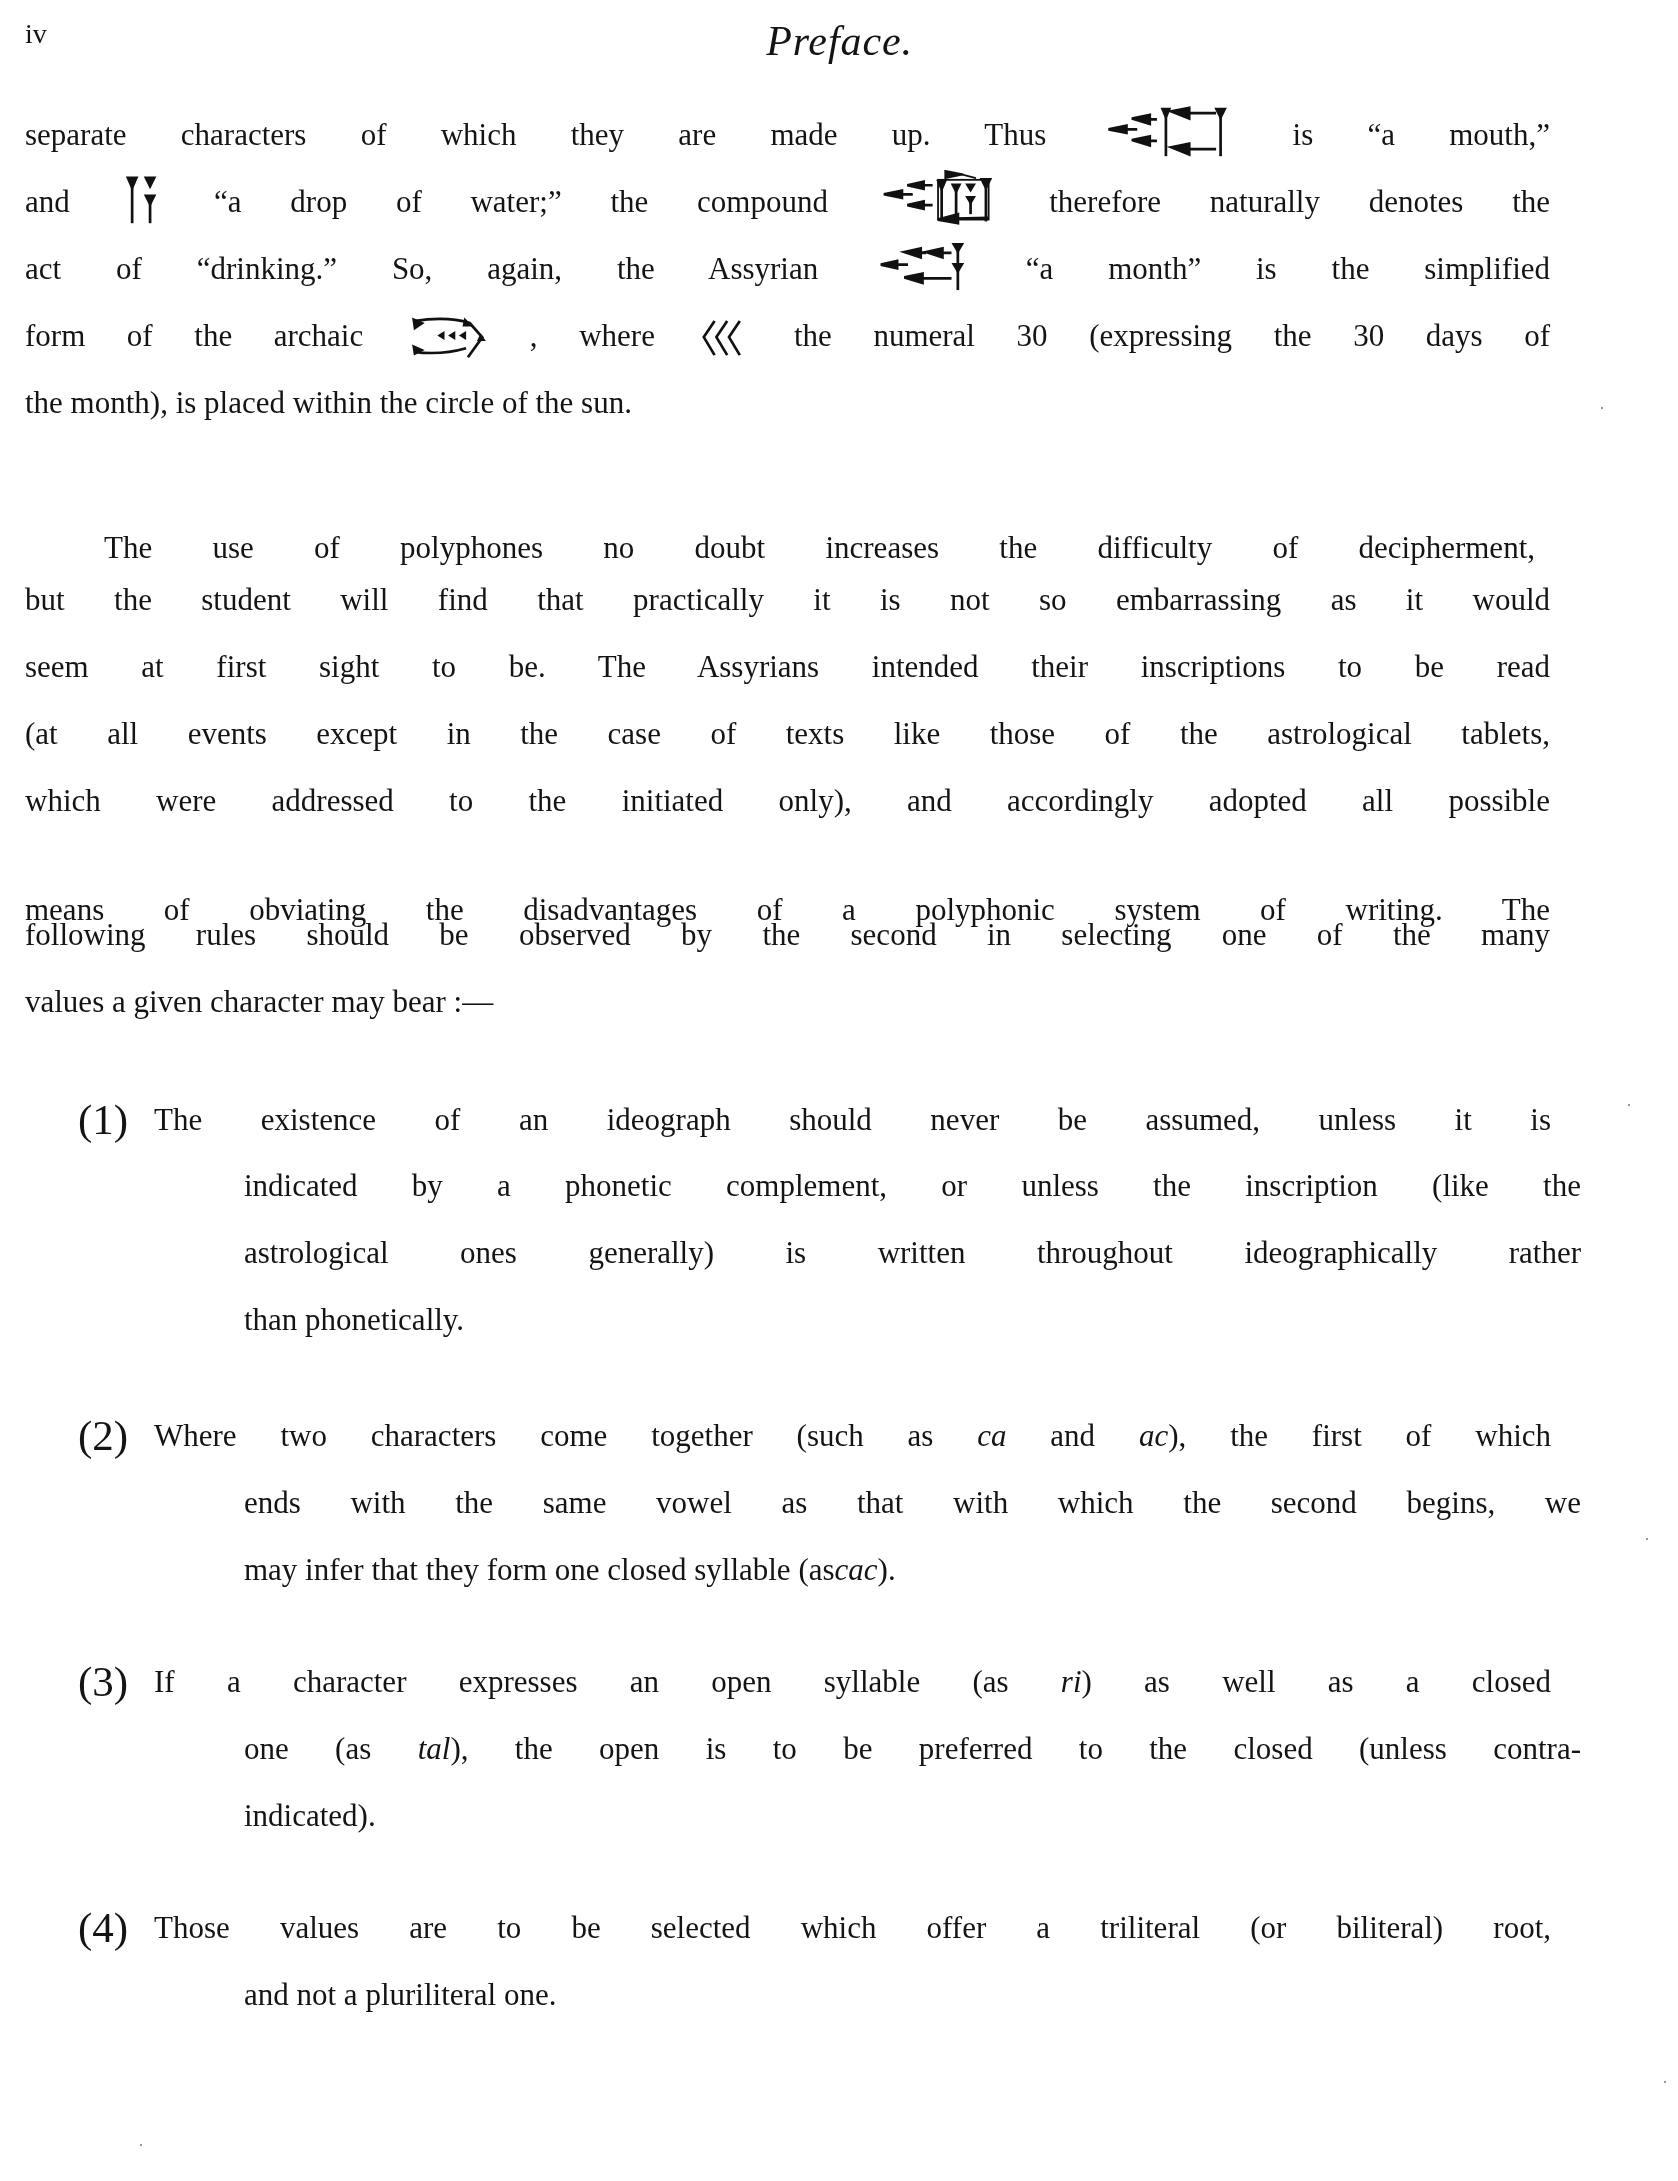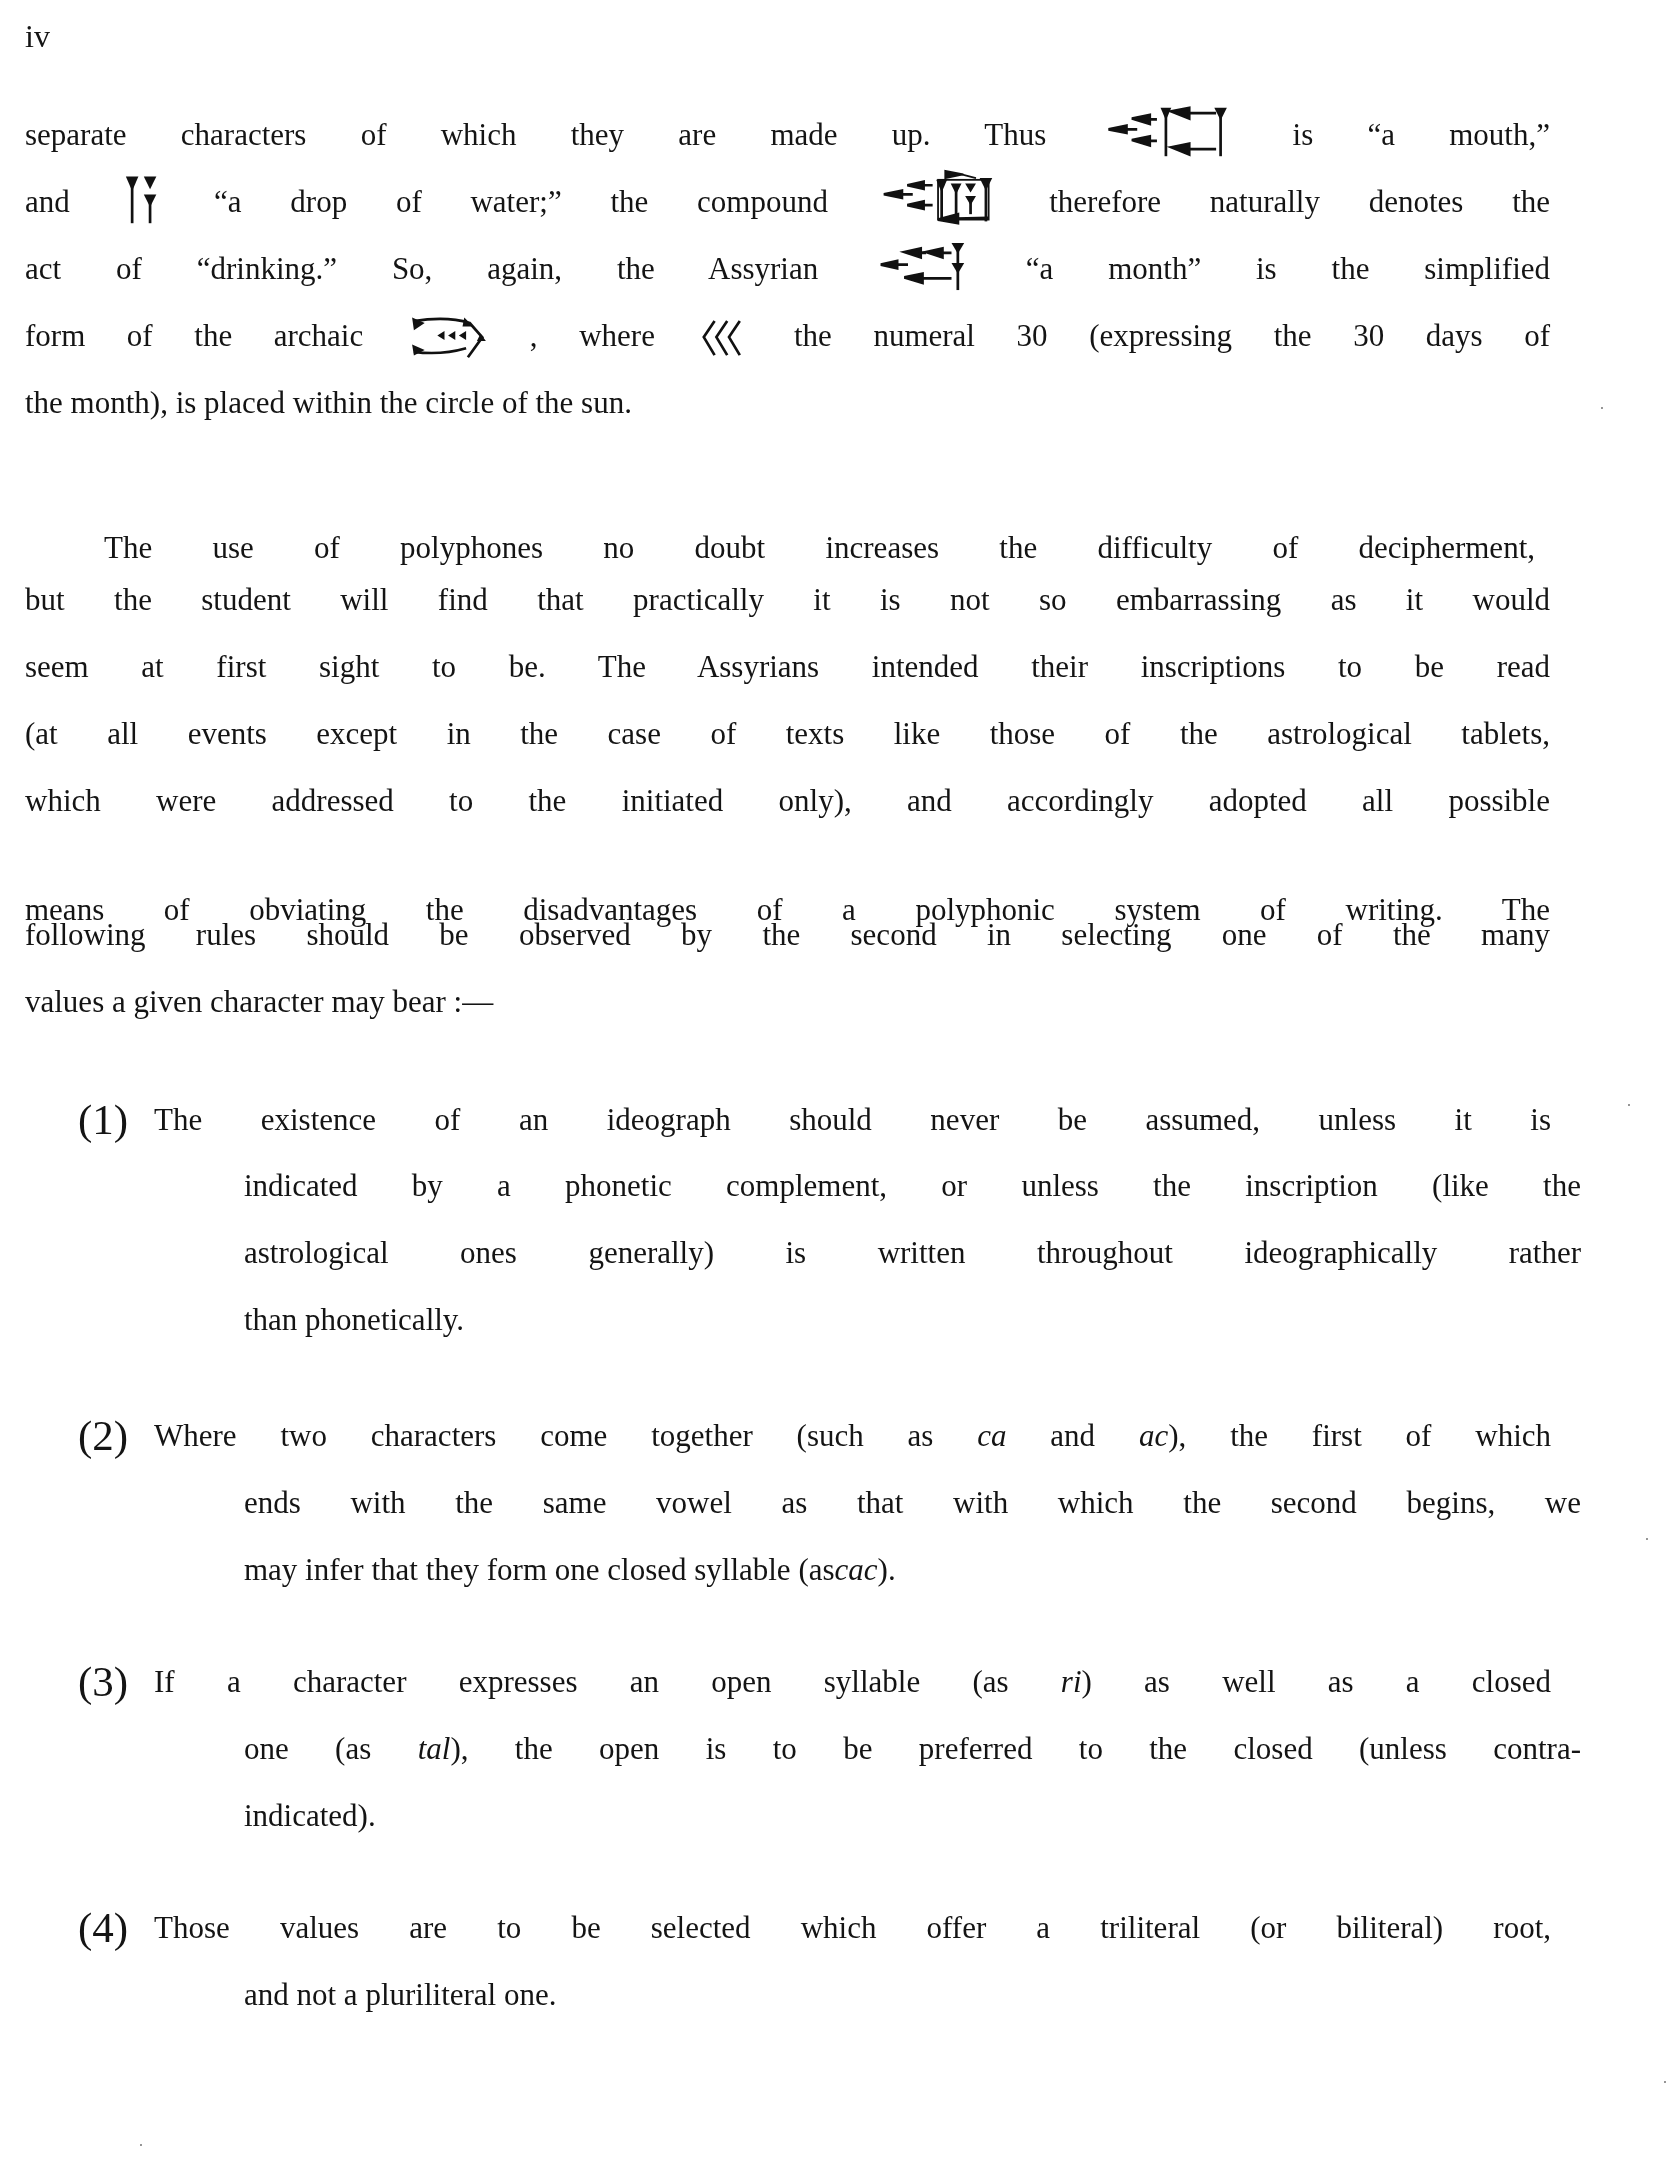--- a/index.html
+++ b/index.html
@@ -4,21 +4,21 @@
 <style>
   html, body { margin: 0; padding: 0; background: #ffffff; }
   body {
     width: 1679px; height: 2182px; position: relative; overflow: hidden;
     font-family: "Liberation Serif", "DejaVu Serif", serif;
     color: #141414;
   }
   .page { position: absolute; left: 0; top: 0; width: 1679px; height: 2182px; }
   .folio {
     position: absolute; left: 25px; top: 20px;
-    font-size: 32px; line-height: 1;
+    font-size: 28px; line-height: 1;
   }
   .running-head {
     position: absolute; left: 0; width: 1679px; top: 20px; text-align: center;
     font-style: italic; font-size: 42px; line-height: 1; letter-spacing: 0.9px;
   }
   .line {
     position: absolute; left: 25px; width: 1525px;
     font-size: 31px; line-height: 67px; height: 67px;
     white-space: nowrap;
     text-align: justify; text-align-last: justify;
@@ -34,20 +34,21 @@
   .glyph svg { display: block; }
   i { }
   .speck { position: absolute; width: 1.8px; height: 1.8px; background: #777; border-radius: 0.9px; }
 </style>
 </head>
 <body>
 
 <div class="page">
 
   <div class="folio">iv</div>
+  <div class="running-head">Preface.</div>
 
   <div>
     <div class="line" style="top:101px">
       <span>separate characters of which they are made up.  Thus</span>
       <span class="glyph">
         <svg width="127" height="52" viewBox="0 0 140 58">
           <path d="M2 26 L22 22 L22 30 Z M20 26 L34 26" stroke="#111" stroke-width="3" fill="#111"></path>
           <path d="M28 14 L48 10 L48 20 Z M46 15 L56 15" stroke="#111" stroke-width="3" fill="#111"></path>
           <path d="M28 38 L48 34 L48 44 Z M46 39 L56 39" stroke="#111" stroke-width="3" fill="#111"></path>
           <path d="M60 2 L72 2 L66 16 Z" fill="#111"></path>

